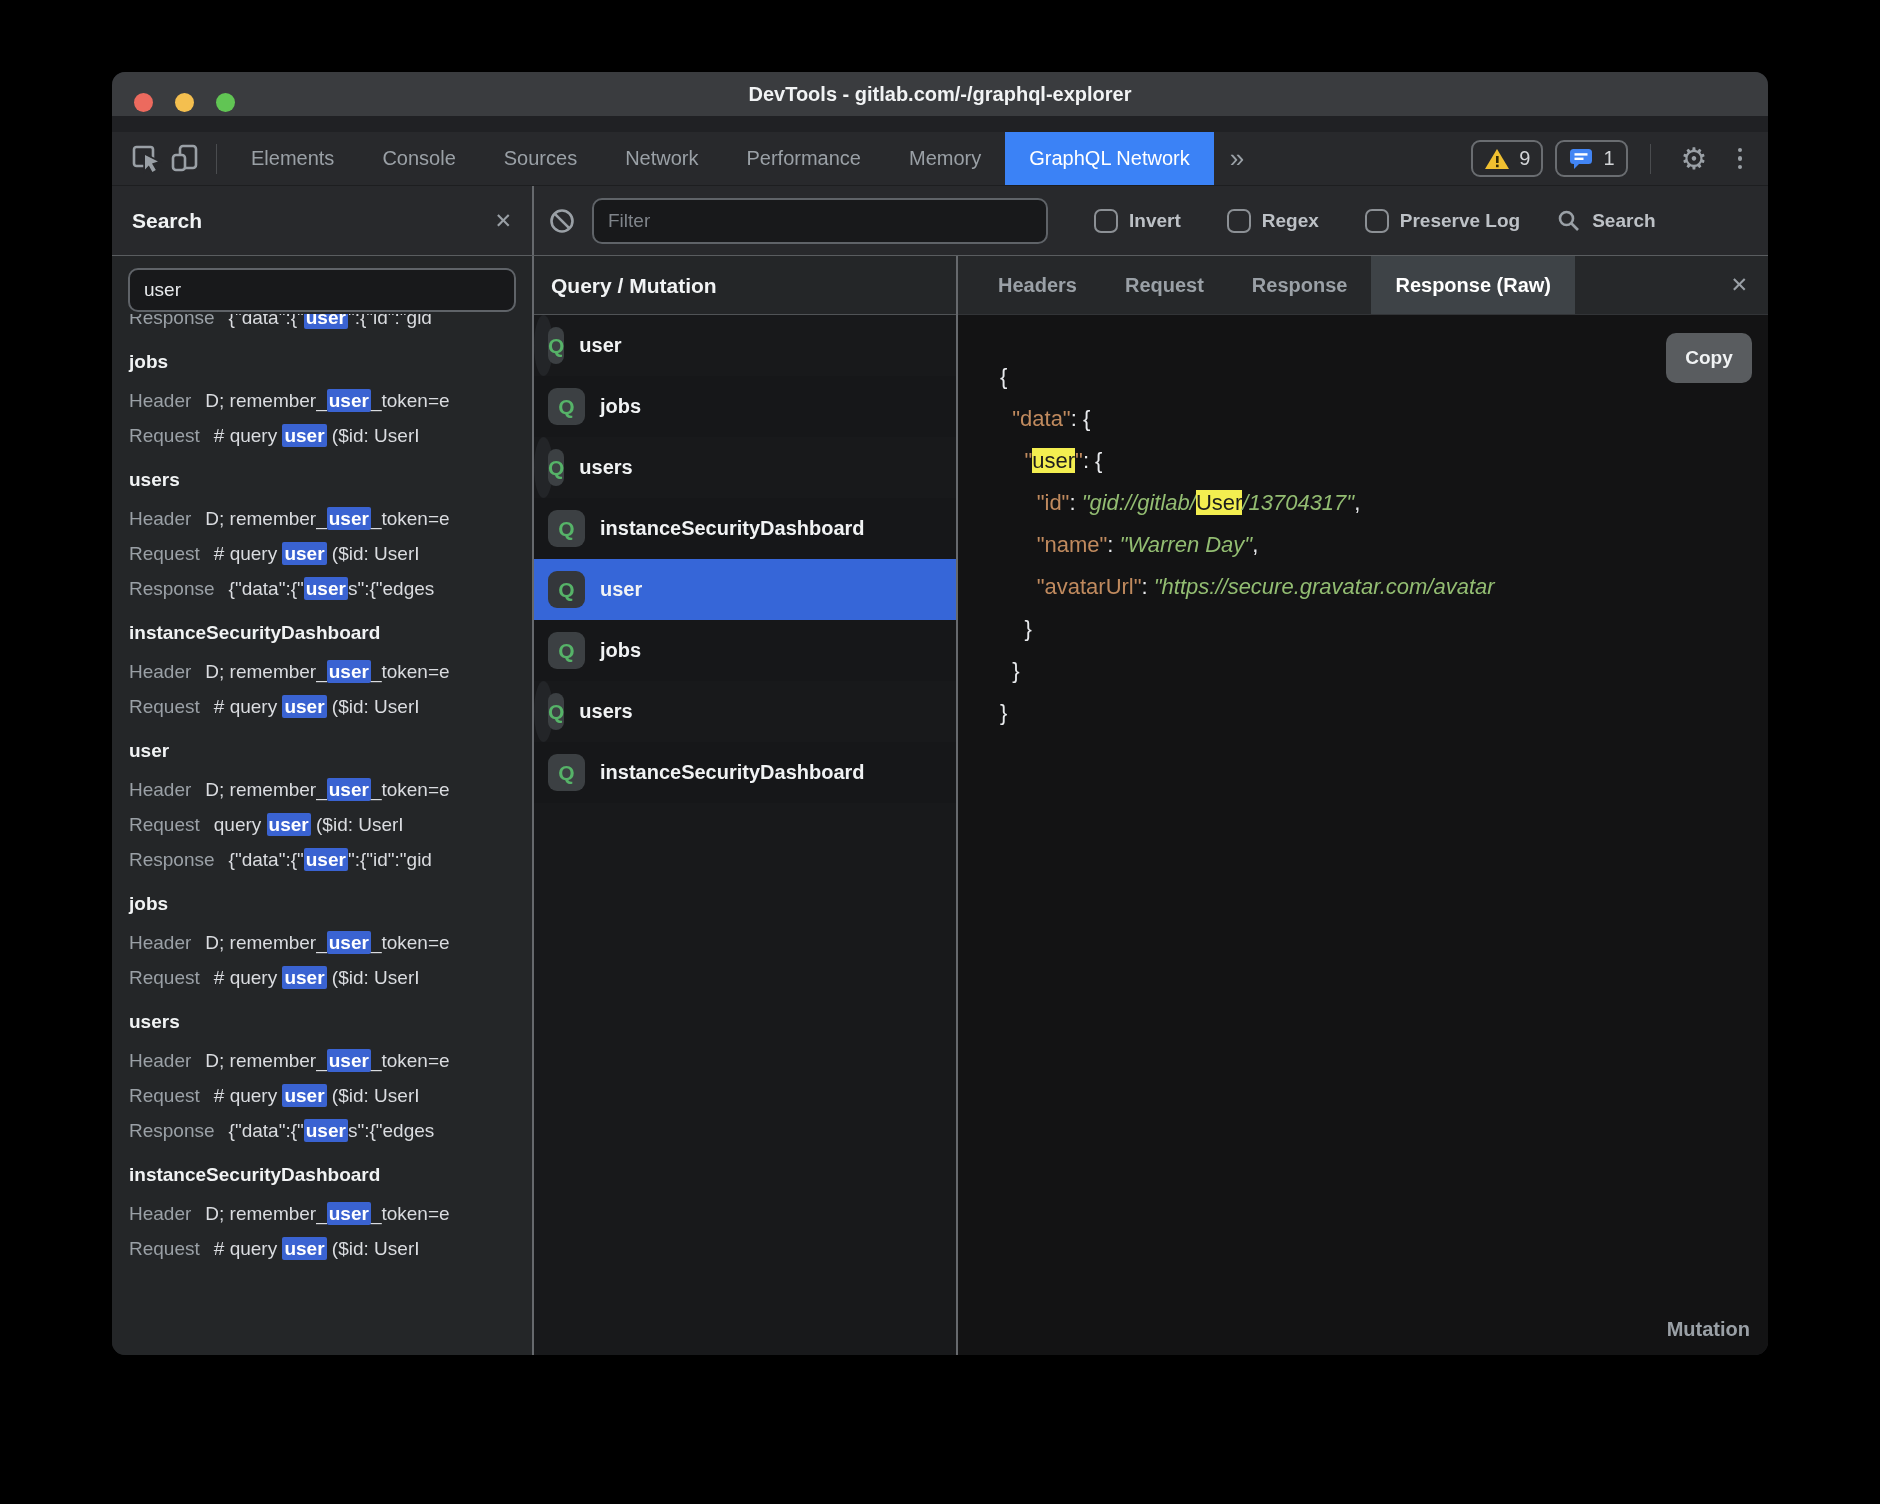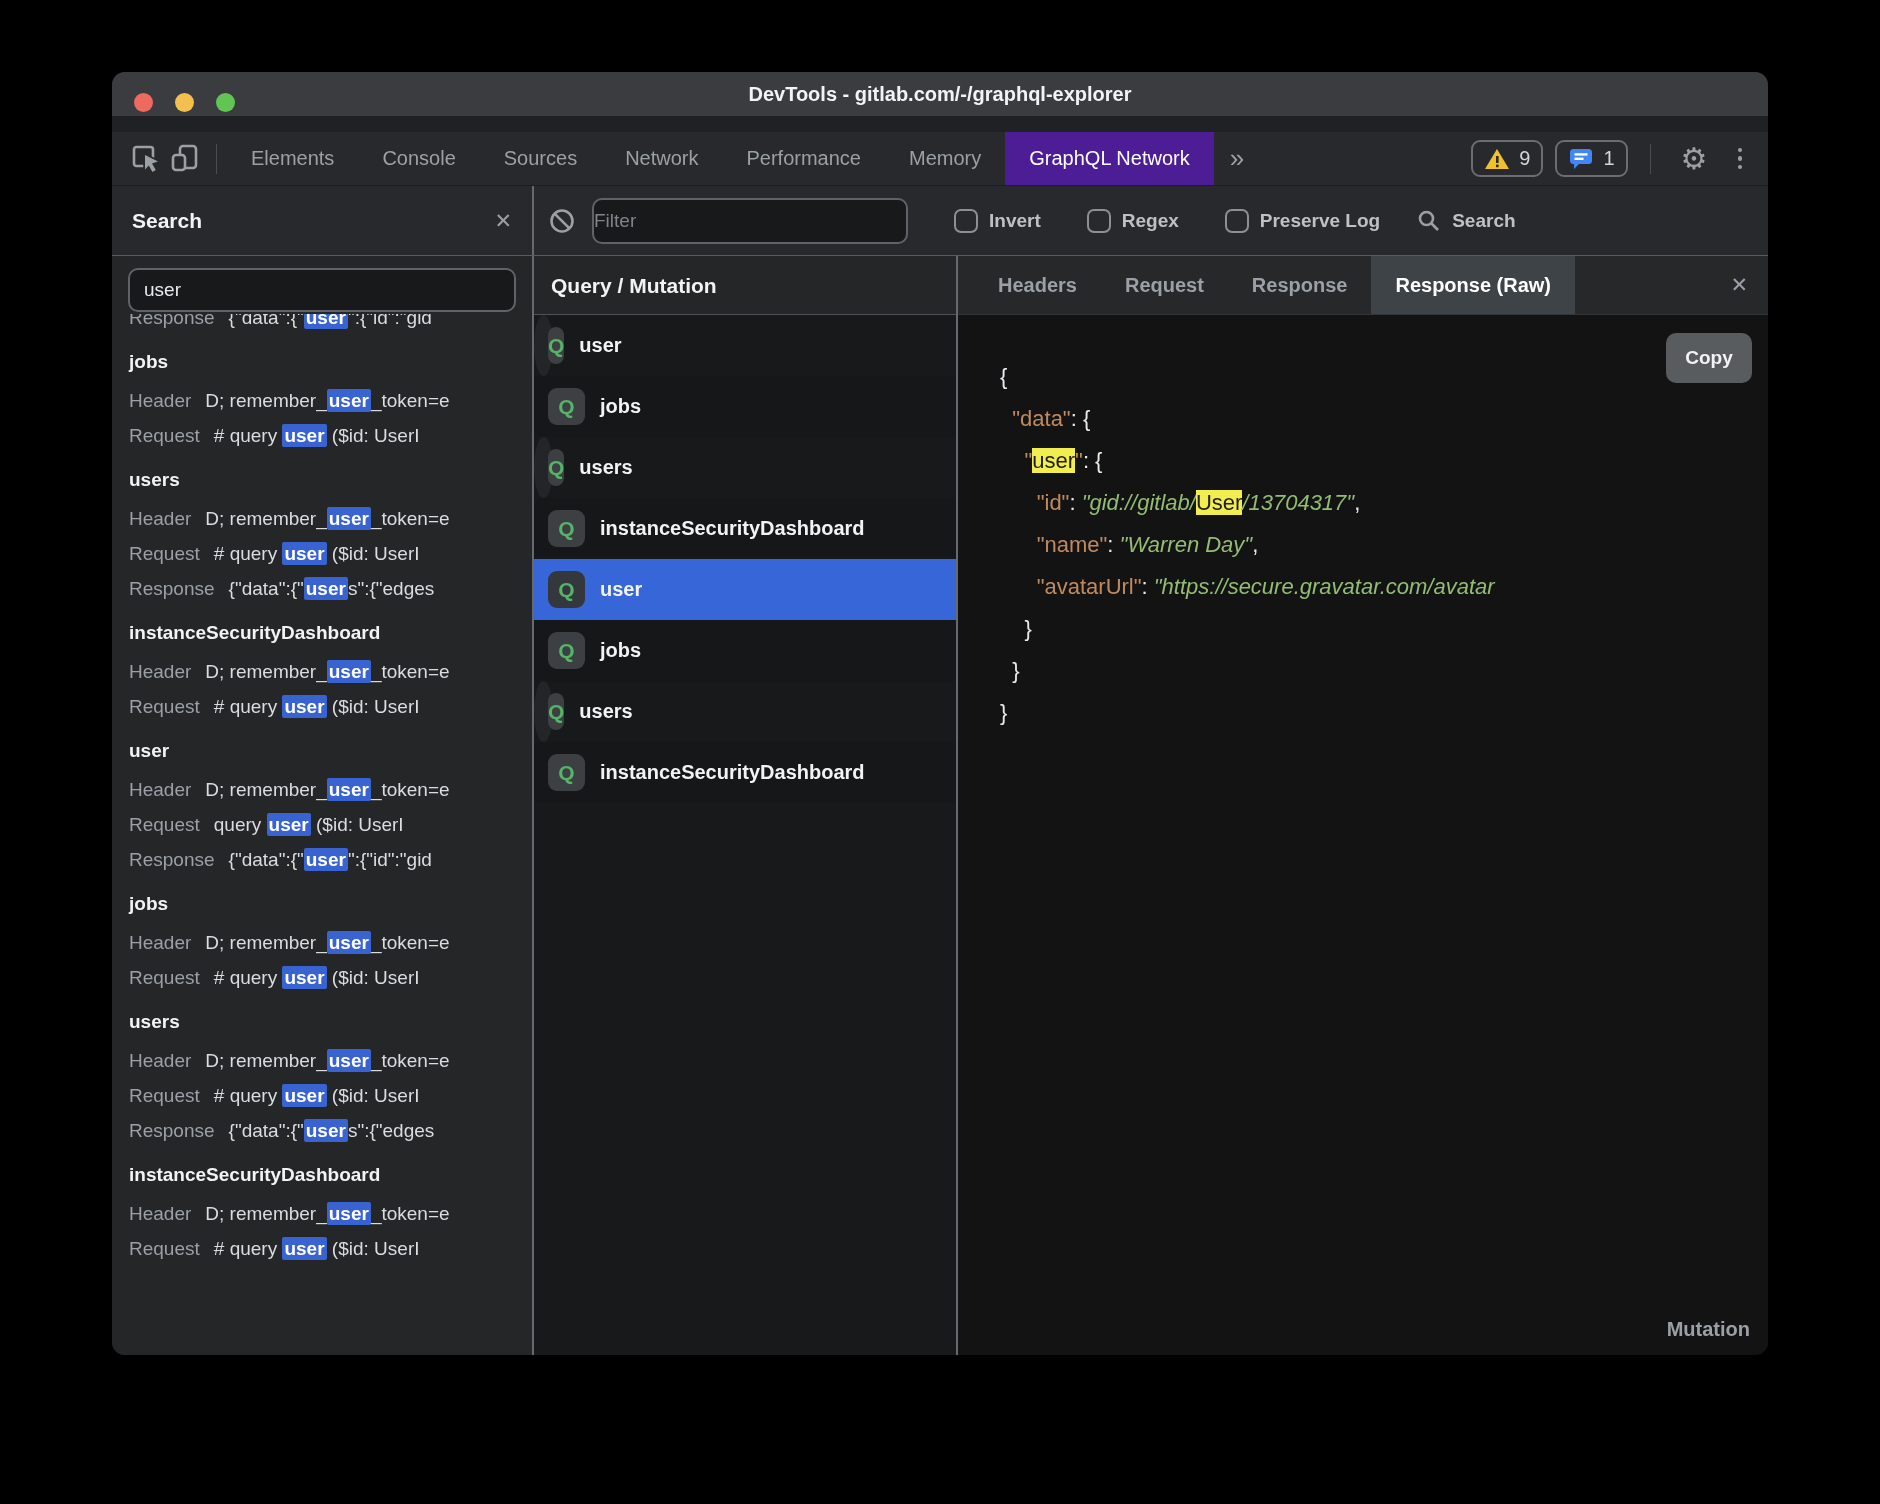--- a/index.html
+++ b/index.html
@@ -20,38 +20,38 @@
   .light{width:19px;height:19px;border-radius:50%;}
   .light.red{background:#ec6a5e;} .light.yellow{background:#f4bf4f;} .light.green{background:#61c554;}
   .wtitle{color:#f1f3f4;font-size:20px;font-weight:700;}
   
   .tabbar{position:absolute;top:60px;left:0;right:0;height:54px;background:var(--bar);
     display:flex;align-items:center;padding-left:14px;border-bottom:1px solid #1d1e20;}
   .tb-icon{display:flex;align-items:center;justify-content:center;width:40px;height:40px;cursor:default;}
   .tb-sep{width:1px;height:30px;background:#4a4c4f;margin:0 10px;}
   .tabs{display:flex;height:100%;}
   .tab{height:100%;display:flex;align-items:center;padding:0 24px;color:var(--muted);font-size:20px;white-space:nowrap;}
-  .tab.active{background:#4c1d95;color:#fff;font-weight:500;}
+  .tab.active{background:#3b82f6;color:#fff;font-weight:500;}
   .chevrons{color:var(--muted);font-size:26px;padding:0 16px;}
   .tb-right{margin-left:auto;display:flex;align-items:center;gap:12px;padding-right:16px;}
   .badge{display:flex;align-items:center;gap:9px;border:2px solid #6a6d71;border-radius:9px;height:37px;padding:0 11px;}
   .badge .cnt{color:#d3d5d8;font-size:20px;}
   .gear{font-size:30px;color:var(--muted);line-height:1;font-family:"DejaVu Sans",sans-serif;padding:0 8px;}
   .kebab{display:flex;flex-direction:column;gap:4px;padding:0 10px;}
   .kebab i{width:4.5px;height:4.5px;border-radius:50%;background:var(--muted);}
   
   .band{position:absolute;top:114px;left:0;right:0;height:70px;background:var(--bar);
     display:grid;grid-template-columns:420px 2px 1fr;border-bottom:1px solid #5a5d60;}
   .band .vd{background:var(--divider);}
   .search-head{display:flex;align-items:center;padding:0 20px;}
   .search-head .t{color:#f1f3f4;font-weight:700;font-size:21px;}
   .xbtn{margin-left:auto;color:var(--muted);font-size:21px;cursor:default;}
   .filterbar{display:flex;align-items:center;padding-left:14px;}
-  .filter-input{width:316px;height:46px;margin-left:16px;background:#18191b;border:2px solid #5f6368;
-    border-radius:10px;color:var(--text);font-size:19px;padding:0 0;outline:none;}
+  .filter-input{width:456px;height:46px;margin-left:16px;background:#18191b;border:2px solid #5f6368;
+    border-radius:10px;color:var(--text);font-size:19px;padding:0 14px;outline:none;}
   .filter-input::placeholder{color:#7f848a;}
   .check-group{display:flex;align-items:center;gap:11px;margin-left:46px;}
   .checkbox{width:24px;height:24px;border:2.5px solid #8c9095;border-radius:7px;}
   .check-label{color:var(--mid);font-size:19px;font-weight:600;white-space:nowrap;}
   .search-toggle{display:flex;align-items:center;gap:10px;margin-left:36px;}
   
   .content{position:absolute;top:184px;left:0;right:0;bottom:0;display:grid;
     grid-template-columns:420px 2px 422px 2px 810px;}
   .content .vd{background:var(--divider);}
   

